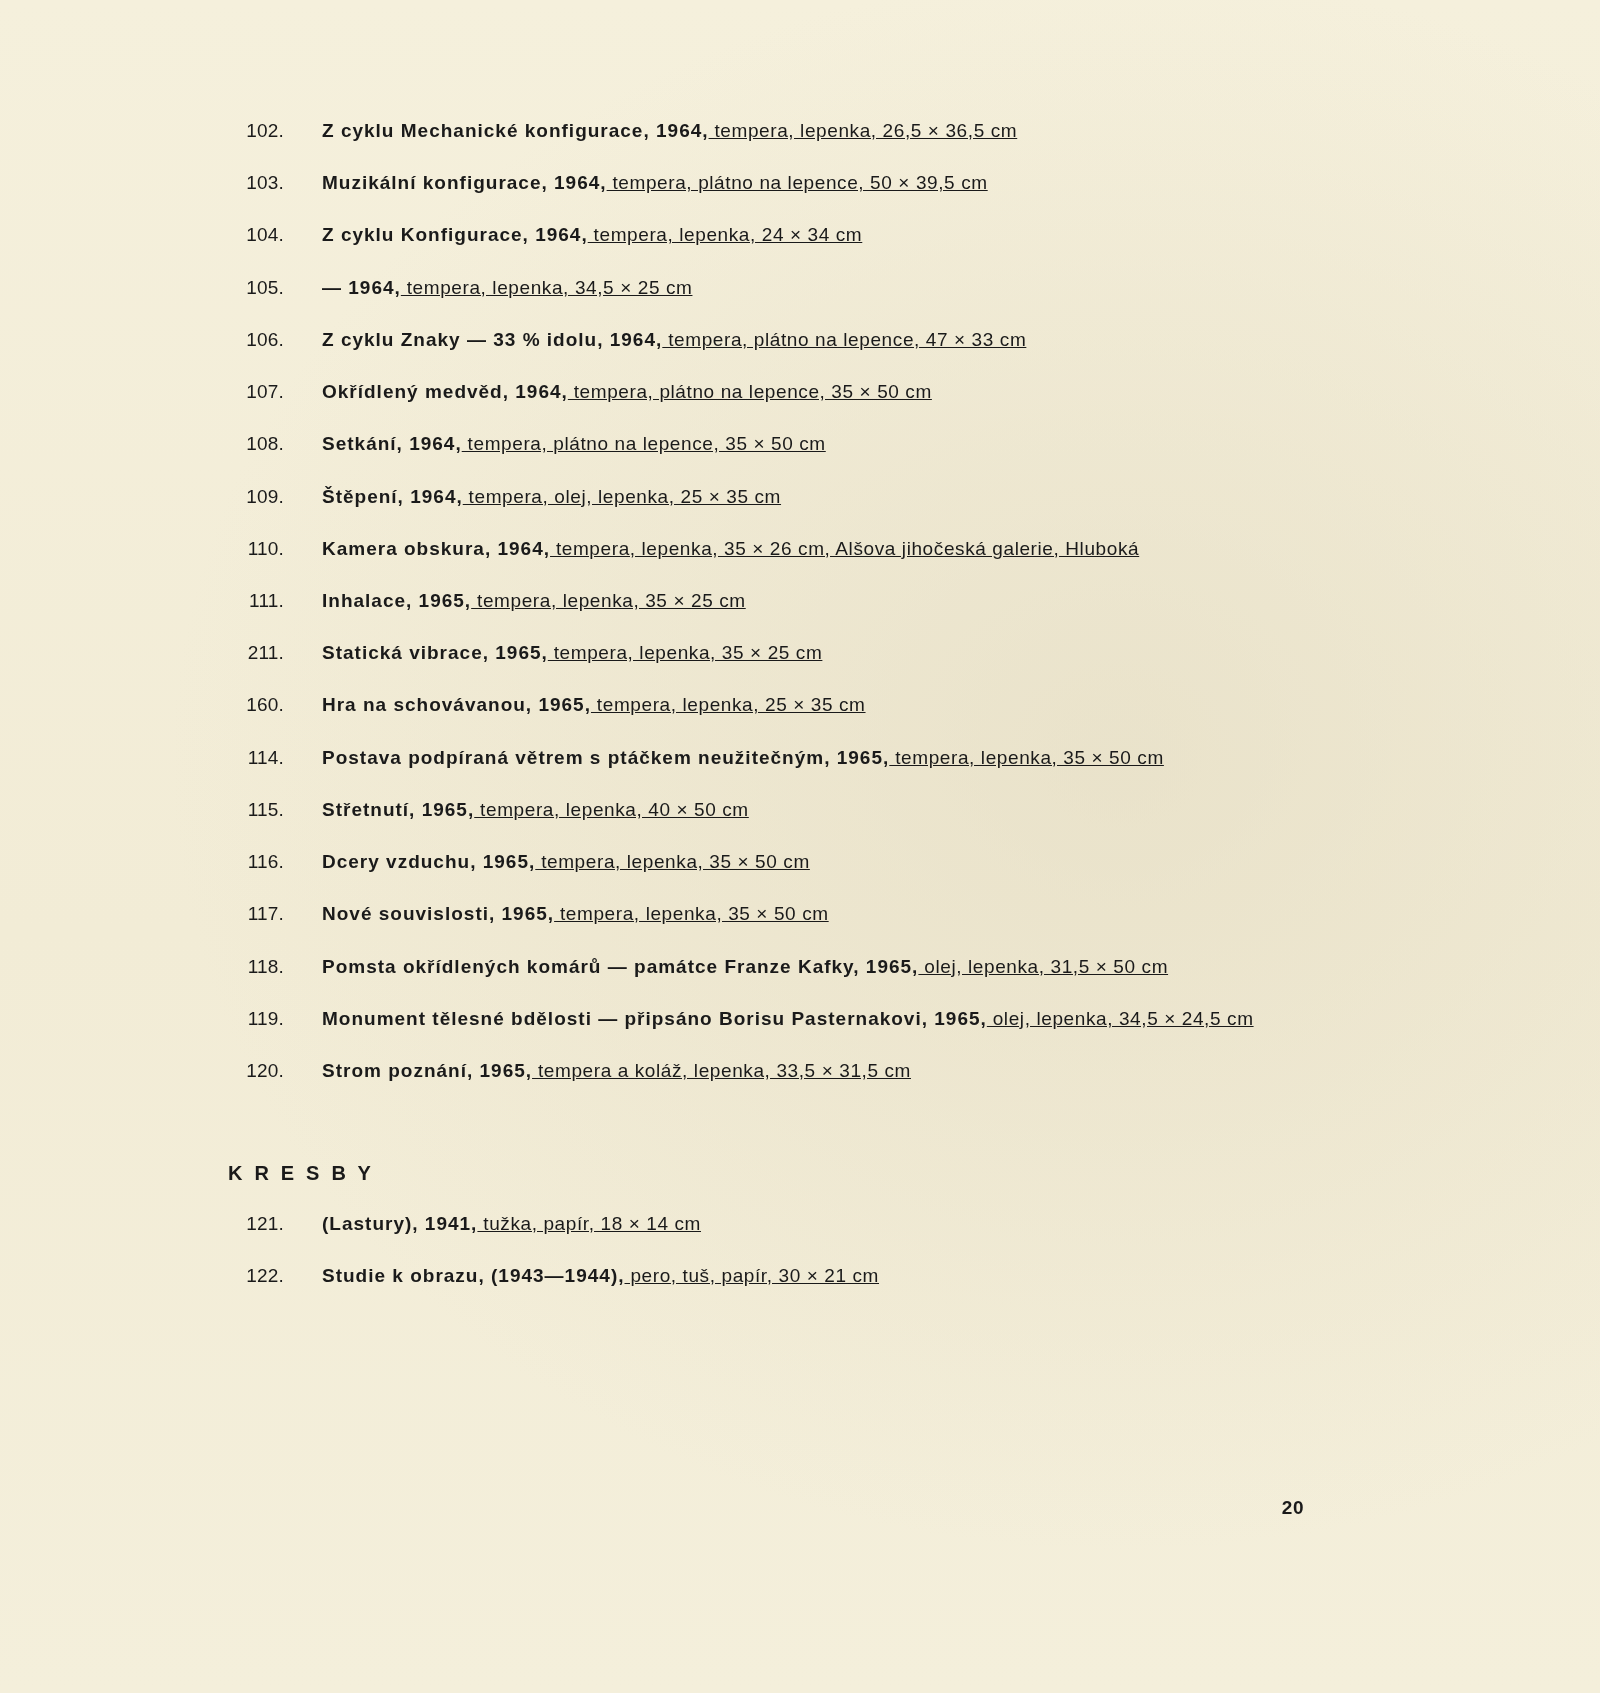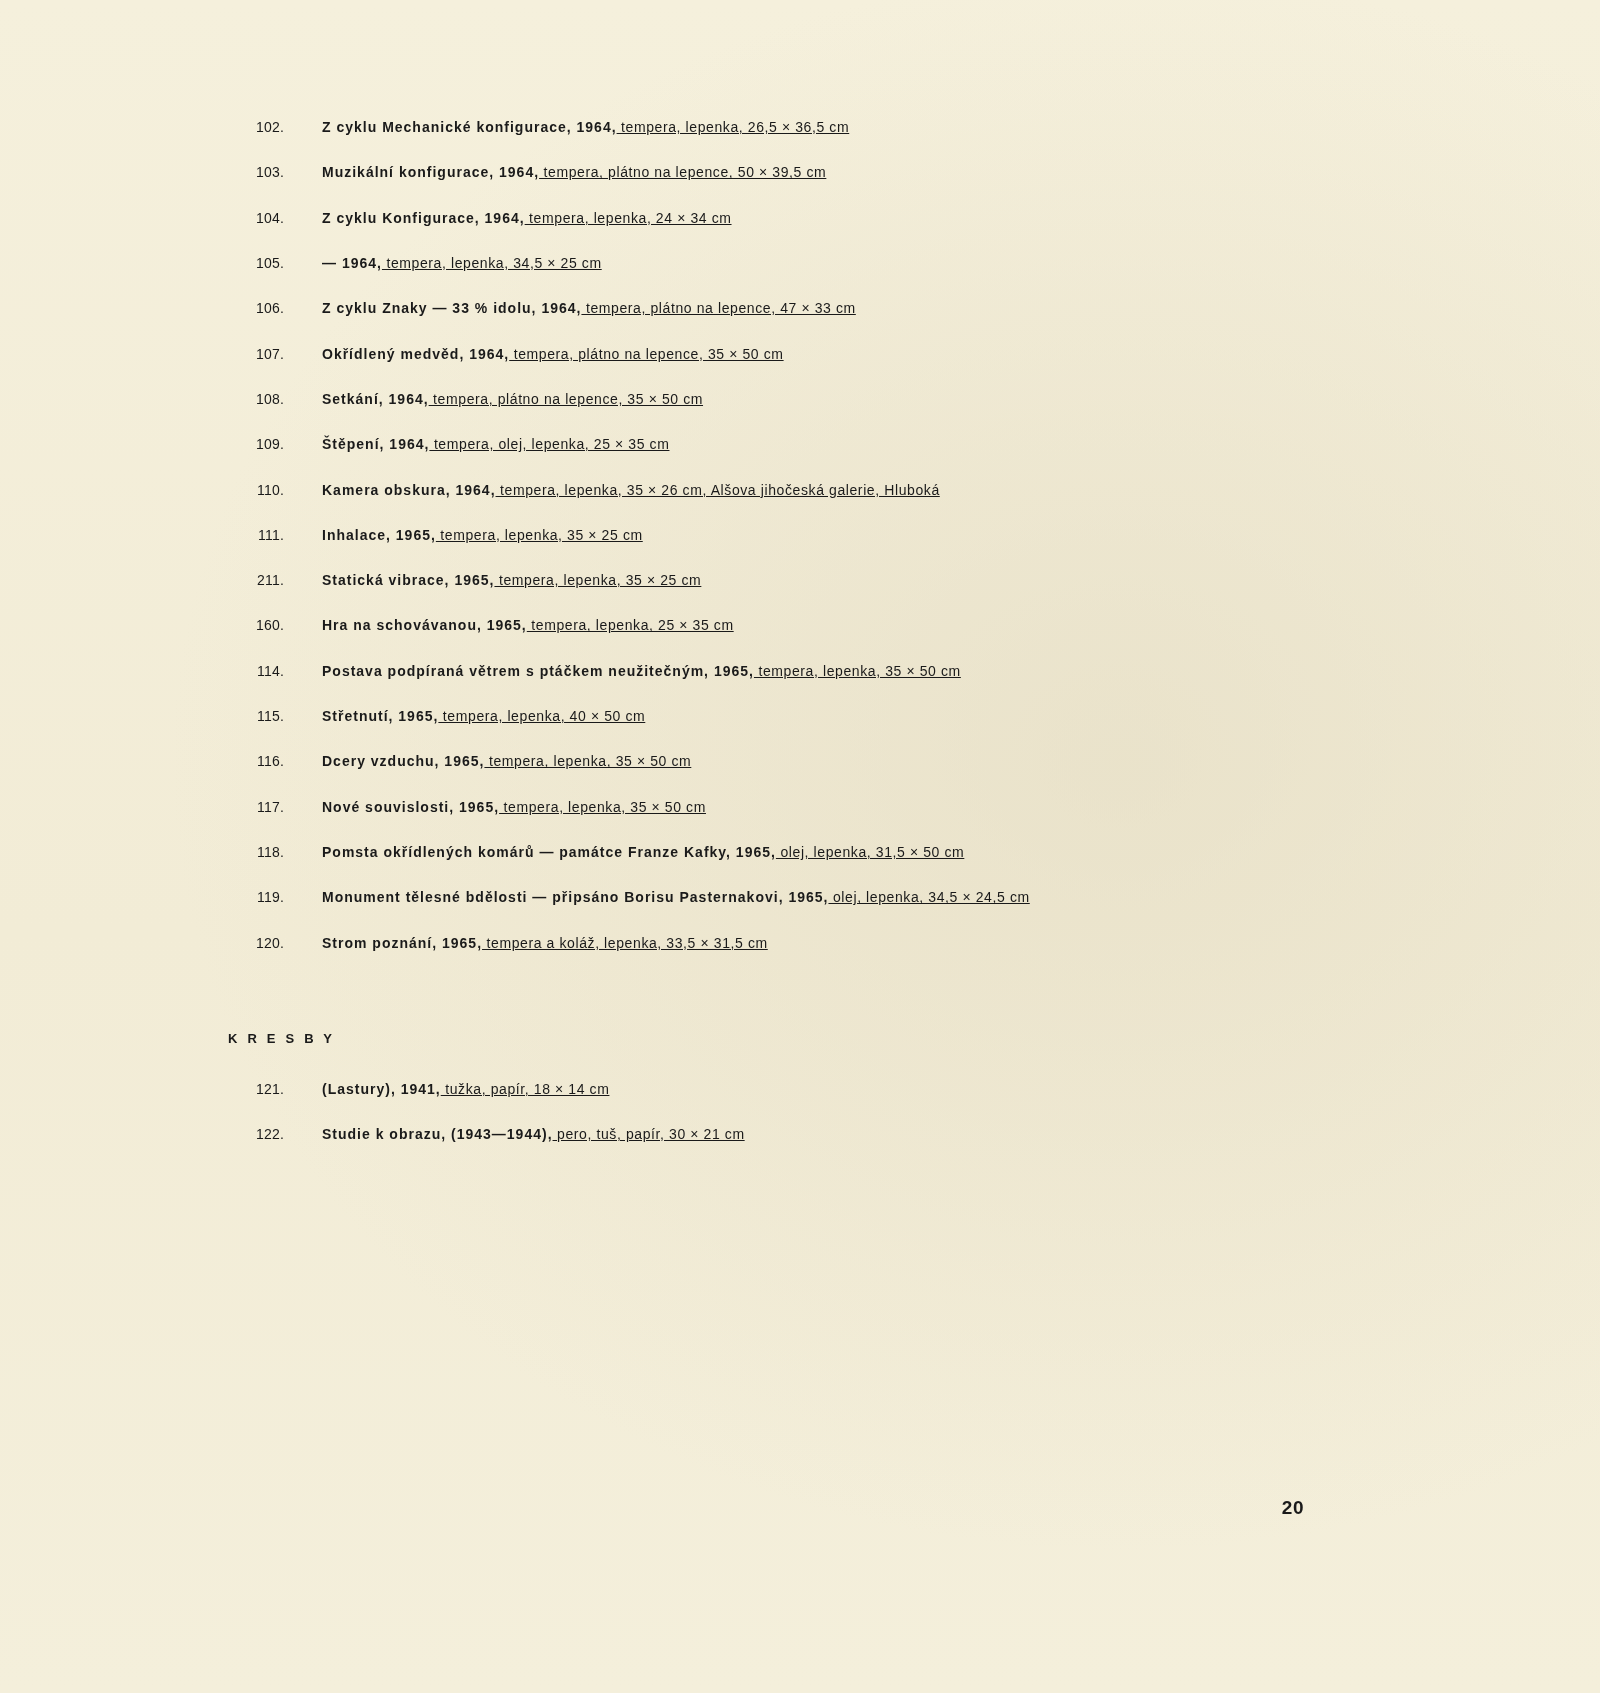--- a/index.html
+++ b/index.html
@@ -32,21 +32,21 @@
   .content {
     position: absolute;
     left: 228px;
     top: 118px;
     width: 1100px;
   }
   .entry {
     display: flex;
     align-items: flex-end;
     margin-bottom: 26px;
-    font-size: 14px;
+    font-size: 19px;
     line-height: 1.38;
     letter-spacing: 0.3px;
   }
   .entry .num {
     width: 56px;
     flex: 0 0 56px;
     text-align: right;
     font-weight: 400;
     padding-right: 0;
     letter-spacing: 0.2px;
@@ -60,23 +60,23 @@
     letter-spacing: 1.0px;
     margin-left: 20px;
   }
   .rest {
     font-weight: 400;
     letter-spacing: 0.6px;
     text-decoration: underline;
   }
   .section-head {
     margin-top: 78px;
-    margin-bottom: 34px;
+    margin-bottom: 26px;
     font-weight: 700;
-    font-size: 13px;
+    font-size: 20px;
     letter-spacing: 3.2px;
     padding-left: 0;
   }
   .section-head-inner { display: inline-block; }
   .pagenum {
     position: absolute;
     right: 296px;
     top: 1497px;
     font-weight: 700;
     font-size: 19px;

